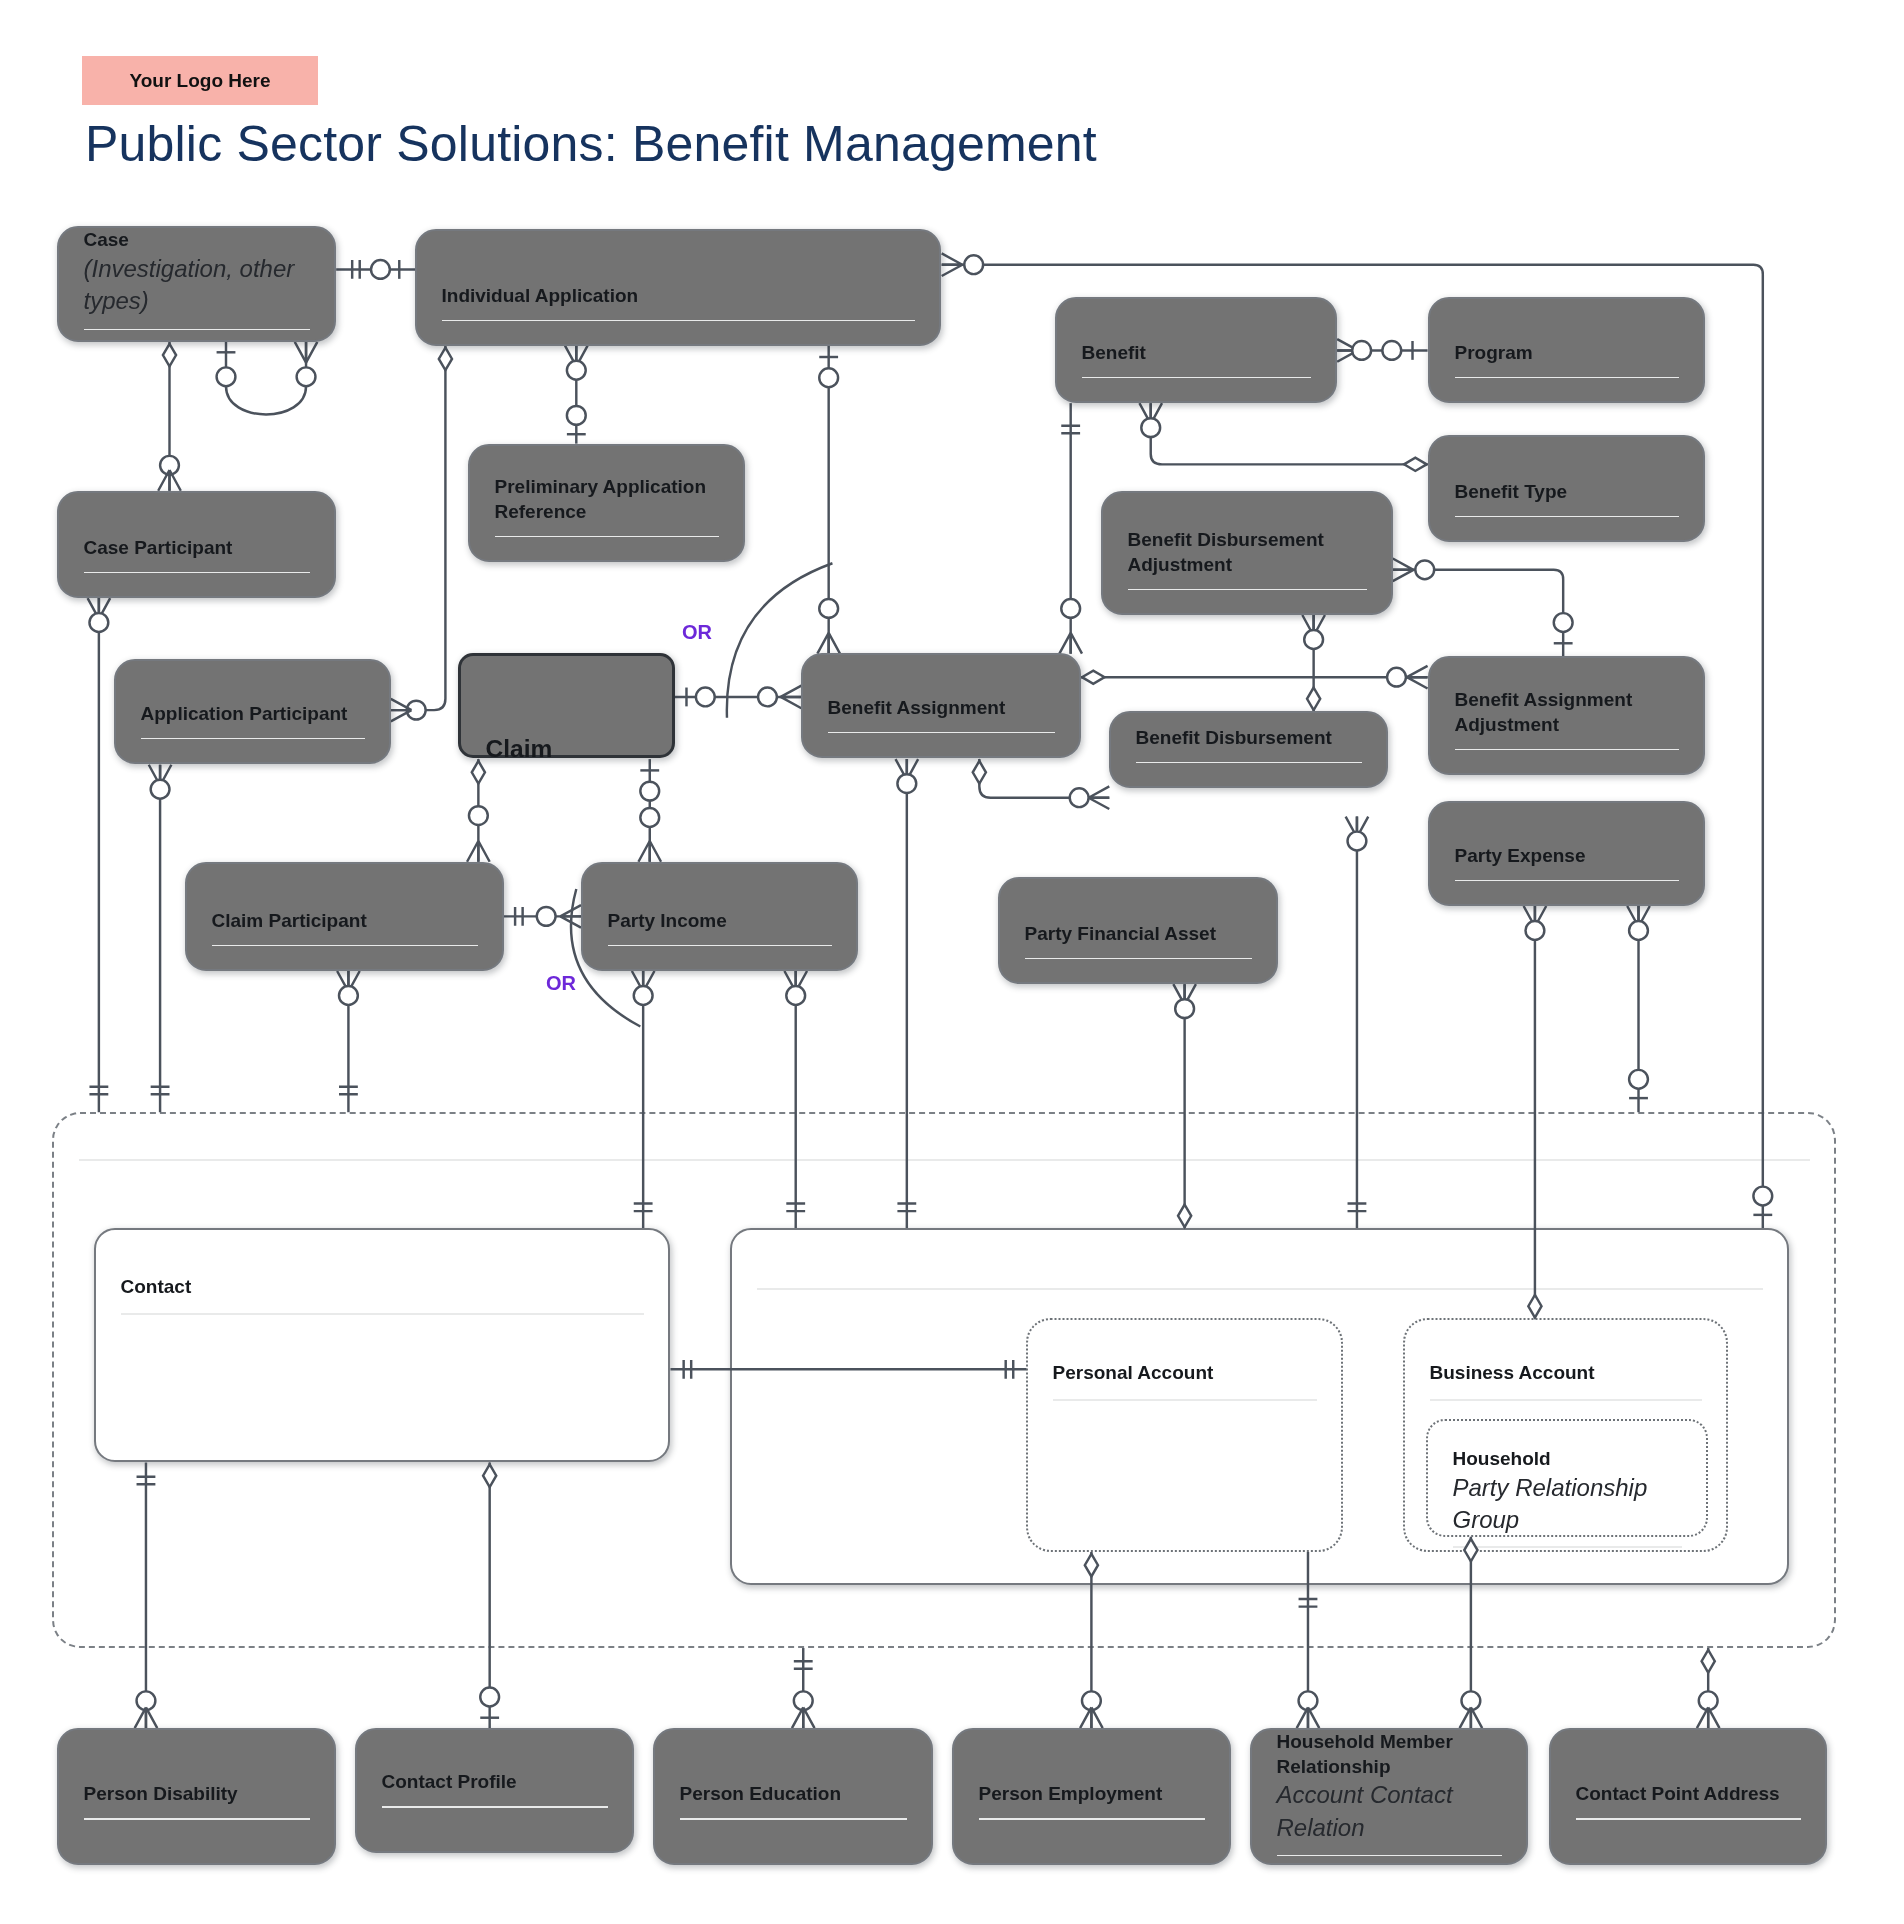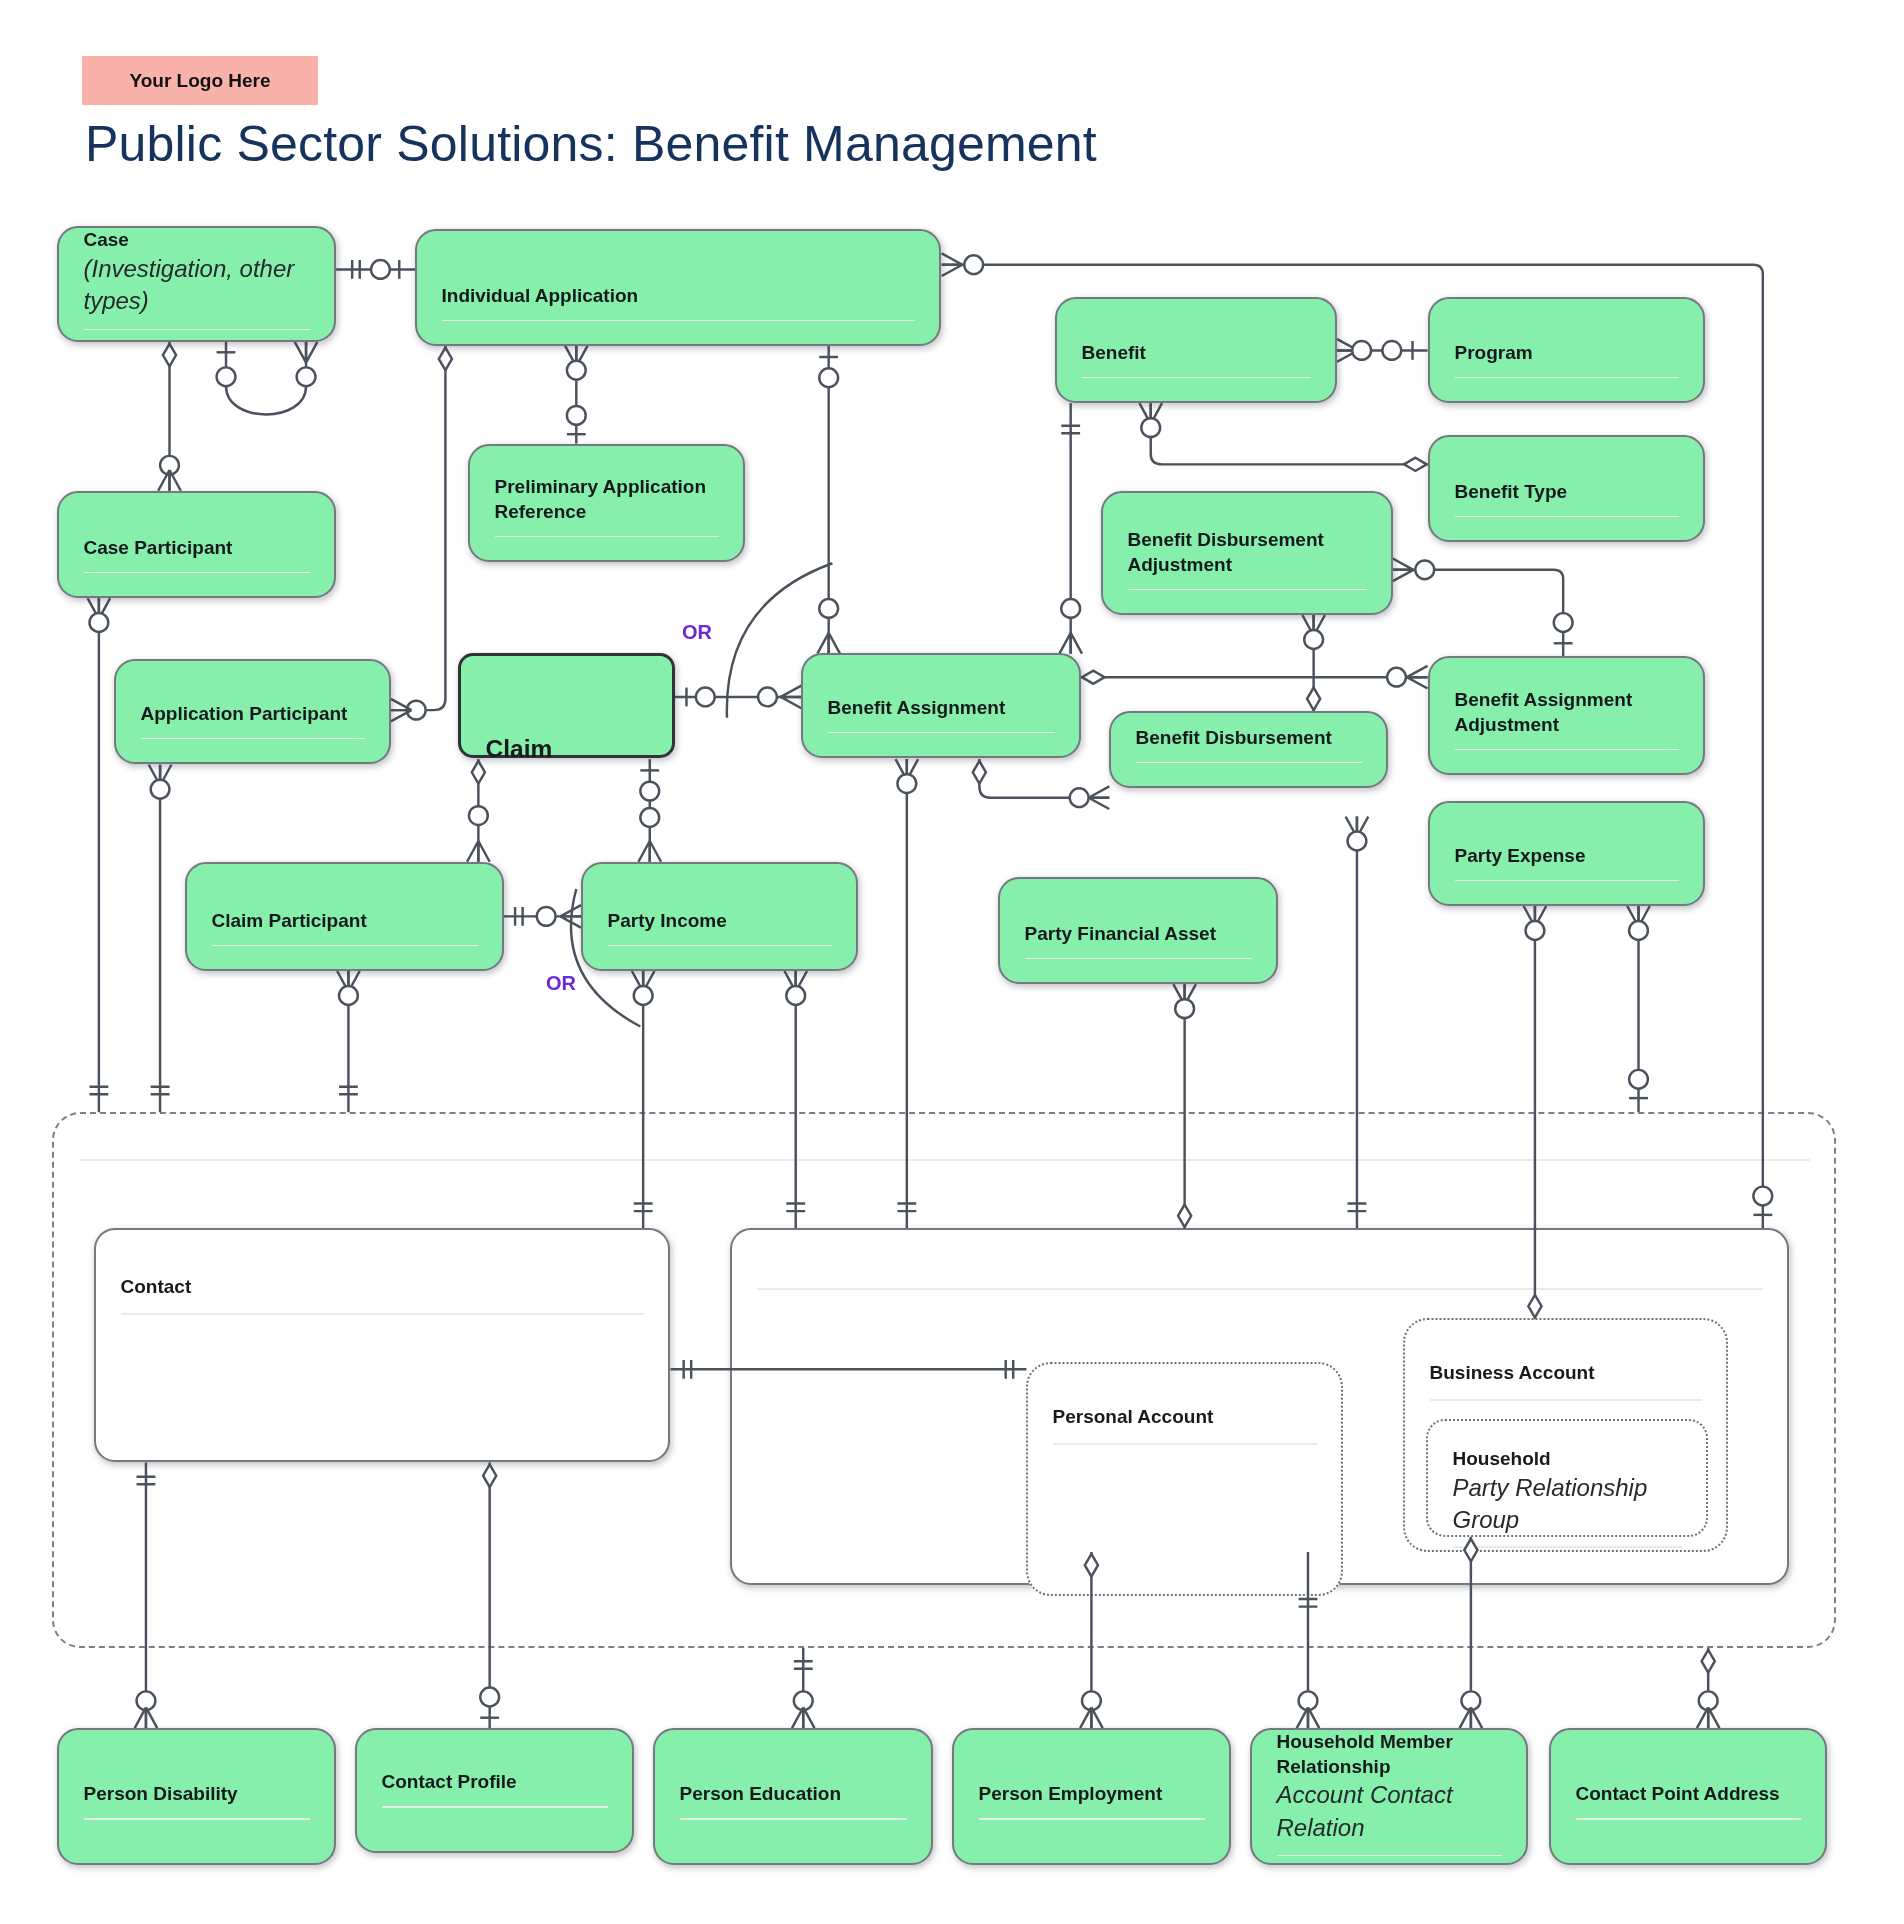--- a/index.html
+++ b/index.html
@@ -3,21 +3,21 @@
 <meta charset="utf-8">
 <style>
   html,body{margin:0;padding:0;background:#ffffff;}
   body{width:1905px;height:1925px;position:relative;font-family:"Liberation Sans",sans-serif;color:#16191d;overflow:hidden;}
 
   .logo-badge{position:absolute;left:82px;top:56px;width:236px;height:49px;background:#f8b2aa;
     display:flex;align-items:center;justify-content:center;font-size:19px;font-weight:700;color:#111;}
   .page-title{position:absolute;left:85px;top:115px;font-size:50px;font-weight:400;color:#16335e;letter-spacing:0.2px;}
 
   
-  .entity{position:absolute;background:#86efac;border:2.4px solid #75797f;border-radius:21px;
+  .entity{position:absolute;background:#737373;border:2.4px solid #75797f;border-radius:21px;
     box-shadow:1.9px 2.8px 6.6px rgba(40,45,55,.28);display:flex;flex-direction:column;justify-content:flex-end;
     padding:0 24.5px;box-sizing:border-box;z-index:3;}
   .e-title{font-size:19px;font-weight:700;line-height:1.3;color:#16191d;}
   .e-sub{font-size:24px;font-style:italic;font-weight:400;line-height:1.35;color:#26292e;}
   .e-divider{height:1.9px;background:#e9eaea;margin-top:11.3px;}
   .e-spacer{height:22.6px;}
   .sp-low .e-spacer{height:43px;}
   .sp-mid .e-spacer{height:28px;}
 
   .entity.claim{border:3.3px solid #2f3338;border-radius:15px;justify-content:flex-start;padding-top:30px;z-index:3;}
@@ -47,21 +47,21 @@
 <div class="cbox frame" style="left:52px;top:1112px;width:1784px;height:536px">
   <div class="e-divider"></div>
 </div>
 <div class="cbox solidbig" style="left:94px;top:1228px;width:576px;height:234px">
   <div class="e-title">Contact</div>
   <div class="e-divider"></div>
 </div>
 <div class="cbox solidbig" style="left:730px;top:1228px;width:1059px;height:357px">
   <div class="e-divider"></div>
 </div>
-<div class="cbox dotted" style="left:1026px;top:1362px;width:317px;height:234px">
+<div class="cbox dotted" style="left:1026px;top:1318px;width:317px;height:234px">
   <div class="e-title">Personal Account</div>
   <div class="e-divider"></div>
 </div>
 <div class="cbox dotted" style="left:1403px;top:1318px;width:325px;height:234px">
   <div class="e-title">Business Account</div>
   <div class="e-divider"></div>
 </div>
 <div class="cbox hhbox" style="left:1426px;top:1419px;width:282px;height:118px">
   <div class="e-title">Household</div>
   <div class="e-sub">Party Relationship Group</div>

